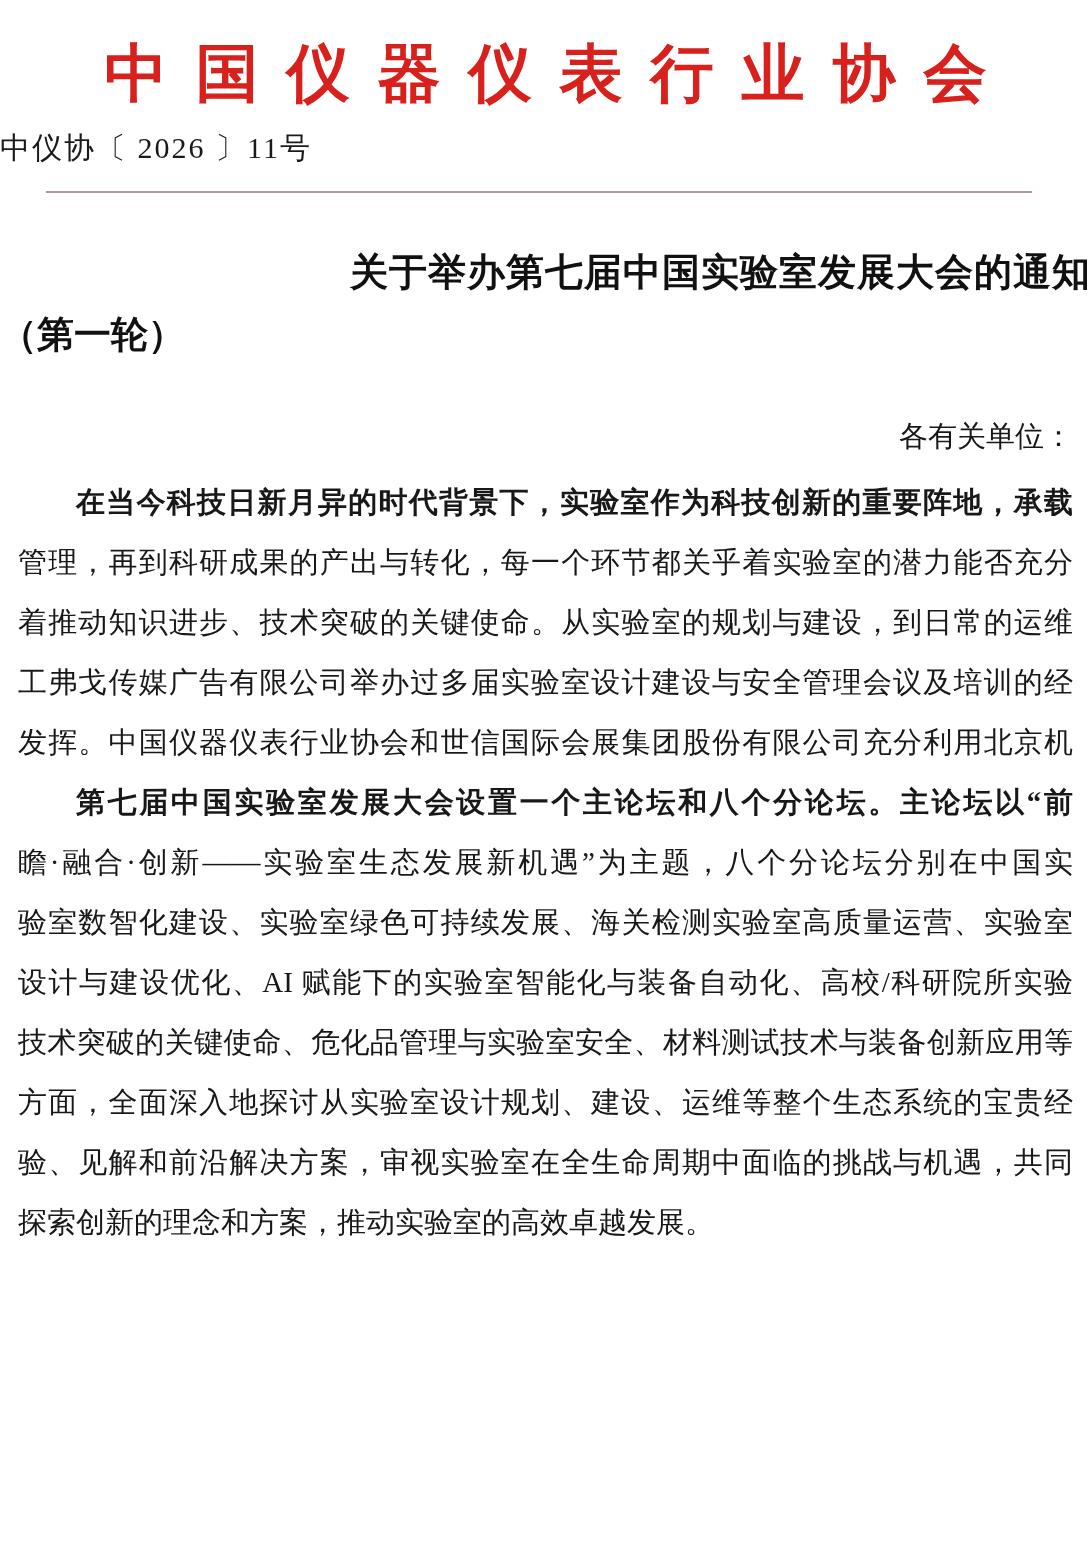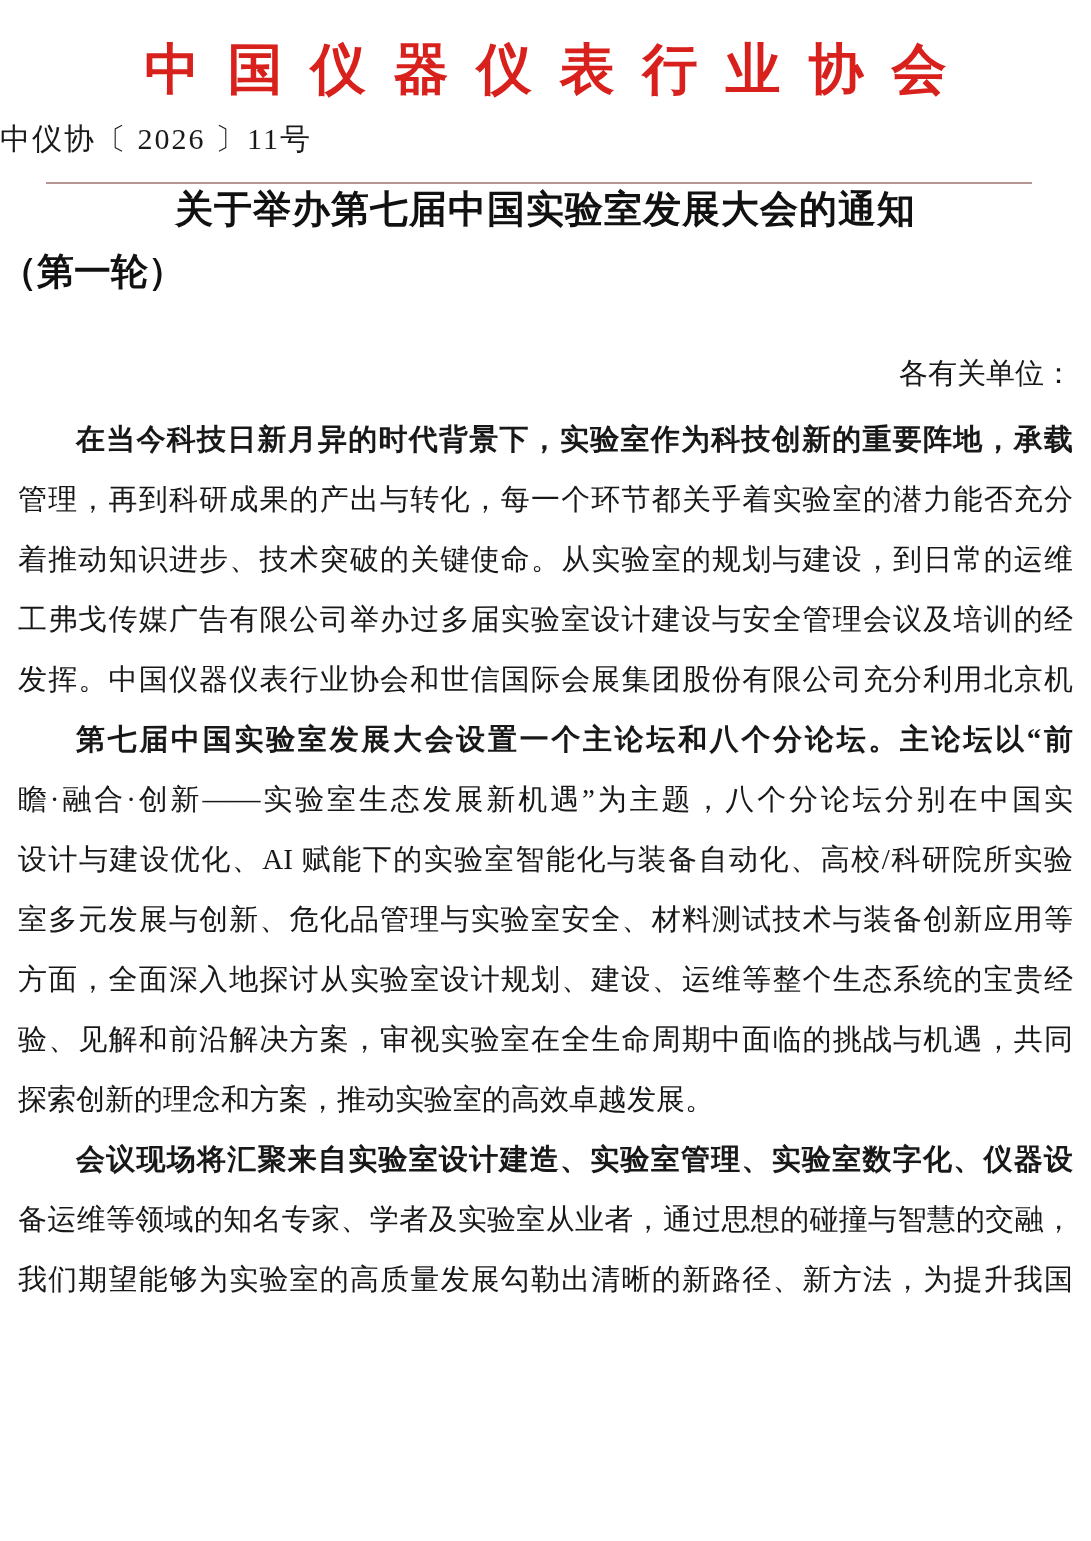--- a/index.html
+++ b/index.html
@@ -14,42 +14,43 @@
     margin: 0 auto;
     background: #ffffff;
     font-family: "Liberation Serif", "DejaVu Serif", serif;
     color: #161616;
     overflow: hidden;
   }
   .org-name {
     padding-top: 38px;
     padding-left: 28px; 
     text-align: center;
-    font-size: 55px;
+    font-size: 63px;
     line-height: 1.15;
     font-weight: 700;
     letter-spacing: 28px;
     color: #d8211c;
     white-space: nowrap;
   }
   .doc-number {
     margin-top: 18px;
     text-align: left;
     font-size: 30px;
     letter-spacing: 2px;
     color: #1a1a1a;
   }
   .divider {
     margin: 22px 0 0 46px;
     width: 986px;
     height: 2px;
     background: #b49593;
   }
   .doc-title {
-    text-align: center;
+    margin-top: 54px;
+    text-align: right;
     font-size: 38px;
     font-weight: 700;
     letter-spacing: 1px;
     color: #111111;
   }
   .doc-subtitle {
     margin-top: 12px;
     font-size: 37px;
     font-weight: 700;
     color: #111111;
@@ -98,27 +99,23 @@
         <div>
           <div class="b-line indent">在当今科技日新月异的时代背景下，实验室作为科技创新的重要阵地，承载</div>
           <div class="b-line">管理，再到科研成果的产出与转化，每一个环节都关乎着实验室的潜力能否充分</div>
           <div class="b-line">着推动知识进步、技术突破的关键使命。从实验室的规划与建设，到日常的运维</div>
           <div class="b-line">工弗戈传媒广告有限公司举办过多届实验室设计建设与安全管理会议及培训的经</div>
           <div class="b-line">发挥。中国仪器仪表行业协会和世信国际会展集团股份有限公司充分利用北京机</div>
         </div>
         <div>
           <div class="b-line indent">第七届中国实验室发展大会设置一个主论坛和八个分论坛。主论坛以“前</div>
           <div class="b-line">瞻·融合·创新——实验室生态发展新机遇”为主题，八个分论坛分别在中国实</div>
+          <div class="b-line">验室数智化建设、实验室绿色可持续发展、海关检测实验室高质量运营、实验室</div>
           <div class="b-line">设计与建设优化、AI 赋能下的实验室智能化与装备自动化、高校/科研院所实验</div>
-          <div class="b-line">室多元发展与创新、危化品管理与实验室安全、材料测试技术与装备创新应用等</div>
+          <div class="b-line">技术突破的关键使命、危化品管理与实验室安全、材料测试技术与装备创新应用等</div>
           <div class="b-line">方面，全面深入地探讨从实验室设计规划、建设、运维等整个生态系统的宝贵经</div>
           <div class="b-line">验、见解和前沿解决方案，审视实验室在全生命周期中面临的挑战与机遇，共同</div>
           <div class="b-line p-last">探索创新的理念和方案，推动实验室的高效卓越发展。</div>
-        </div>
-        <div>
-          <div class="b-line indent">会议现场将汇聚来自实验室设计建造、实验室管理、实验室数字化、仪器设</div>
-          <div class="b-line">备运维等领域的知名专家、学者及实验室从业者，通过思想的碰撞与智慧的交融，</div>
-          <div class="b-line">我们期望能够为实验室的高质量发展勾勒出清晰的新路径、新方法，为提升我国</div>
         </div>
       </div>
   </div>
 
 </div>
 
 </body></html>

